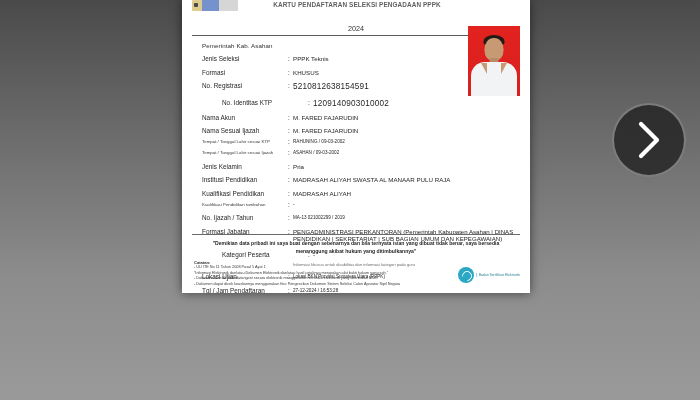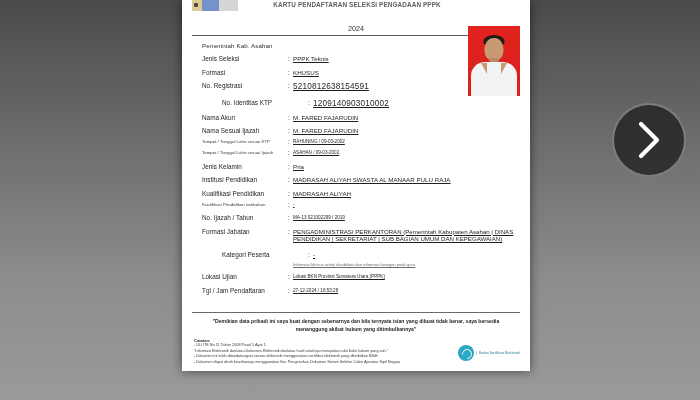--- a/index.html
+++ b/index.html
@@ -20,21 +20,21 @@
     position: absolute;
     inset: 0;
   }
 
   
   #page {
     position: absolute;
     left: 182px;
     top: 0;
     width: 348px;
-    height: 371px;
+    height: 293px;
     background: #ffffff;
     box-shadow: 0 0 10px rgba(0,0,0,0.55);
     overflow: hidden;
   }
   #page-inner {
     position: relative;
     width: 100%;
     height: 100%;
     padding: 0 8px;
     box-sizing: border-box;
@@ -191,21 +191,20 @@
     flex: 0 0 5px;
     font-size: 6.4px;
     line-height: 8px;
     color: #1f1f1f;
   }
   .val {
     flex: 1 1 auto;
     font-size: 6.2px;
     line-height: 8px;
     color: #1f1f1f;
-    text-decoration: underline;
   }
   .val.big {
     font-size: 8.2px;
     line-height: 9px;
     font-weight: 400;
     letter-spacing: .2px;
   }
   .val.small {
     font-size: 4.6px;
     line-height: 7px;

